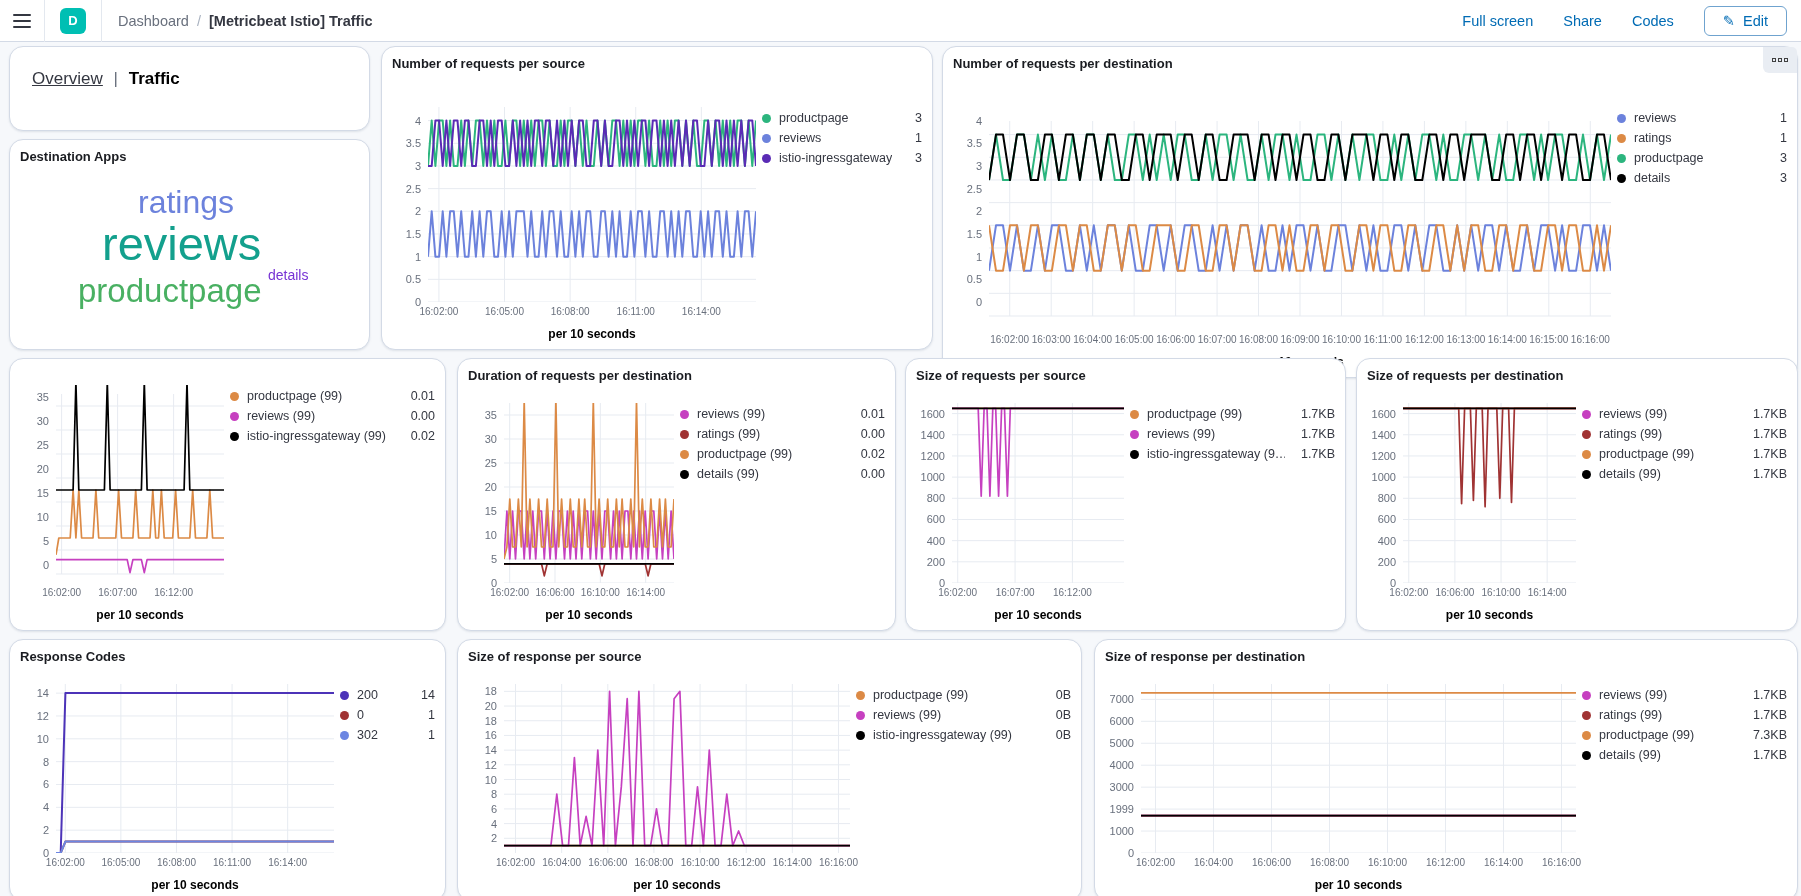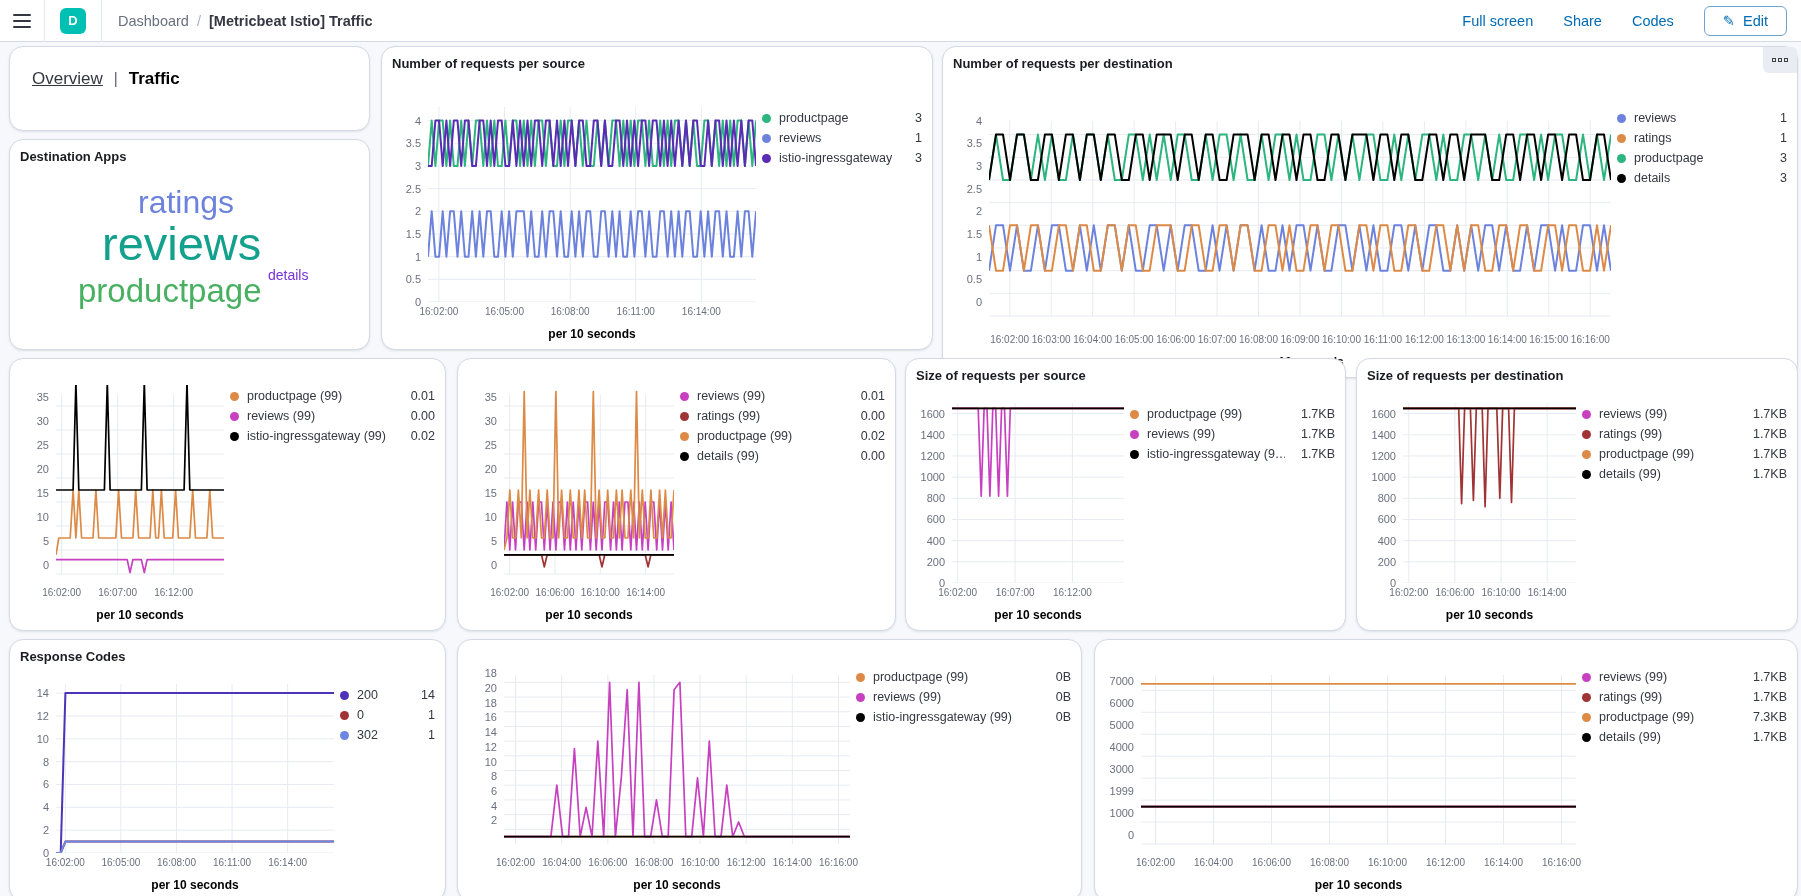--- a/index.html
+++ b/index.html
@@ -331,20 +331,21 @@
         <div class="li">
           <span class="dot" style="background:#000000"></span>
           <span class="lbl">istio-ingressgateway (99)</span>
           <span class="val">0.02</span>
         </div>
       </div>
   </div>
 </section>
 
 <section class="panel r2" style="left:457px;top:358px;width:439px;height:273px">
+  <h3 class="panel-title">Duration of requests per destination</h3>
   <div class="chart-body">
     <div class="chart-main">
       <div class="plot-row">
         <div class="yaxis">
             <span style="top:174px">0</span>
             <span style="top:150px">5</span>
             <span style="top:126px">10</span>
             <span style="top:102px">15</span>
             <span style="top:78px">20</span>
             <span style="top:54px">25</span>
@@ -598,20 +599,21 @@
         <div class="li">
           <span class="dot" style="background:#6C86E2"></span>
           <span class="lbl">302</span>
           <span class="val">1</span>
         </div>
       </div>
   </div>
 </section>
 
 <section class="panel r3" style="left:457px;top:639px;width:625px;height:262px">
+  <h3 class="panel-title">Size of response per source</h3>
   <div class="chart-body">
     <div class="chart-main">
       <div class="plot-row">
         <div class="yaxis">
             <span style="top:148.30434782608697px">2</span>
             <span style="top:133.6086956521739px">4</span>
             <span style="top:118.91304347826087px">6</span>
             <span style="top:104.21739130434783px">8</span>
             <span style="top:89.52173913043478px">10</span>
             <span style="top:74.82608695652173px">12</span>
@@ -674,20 +676,21 @@
         <div class="li">
           <span class="dot" style="background:#000000"></span>
           <span class="lbl">istio-ingressgateway (99)</span>
           <span class="val">0B</span>
         </div>
       </div>
   </div>
 </section>
 
 <section class="panel r3" style="left:1094px;top:639px;width:704px;height:262px">
+  <h3 class="panel-title">Size of response per destination</h3>
   <div class="chart-body">
     <div class="chart-main">
       <div class="plot-row">
         <div class="yaxis">
             <span style="top:163px">0</span>
             <span style="top:141.05194805194805px">1000</span>
             <span style="top:119.1038961038961px">1999</span>
             <span style="top:97.15584415584415px">3000</span>
             <span style="top:75.20779220779221px">4000</span>
             <span style="top:53.259740259740255px">5000</span>

